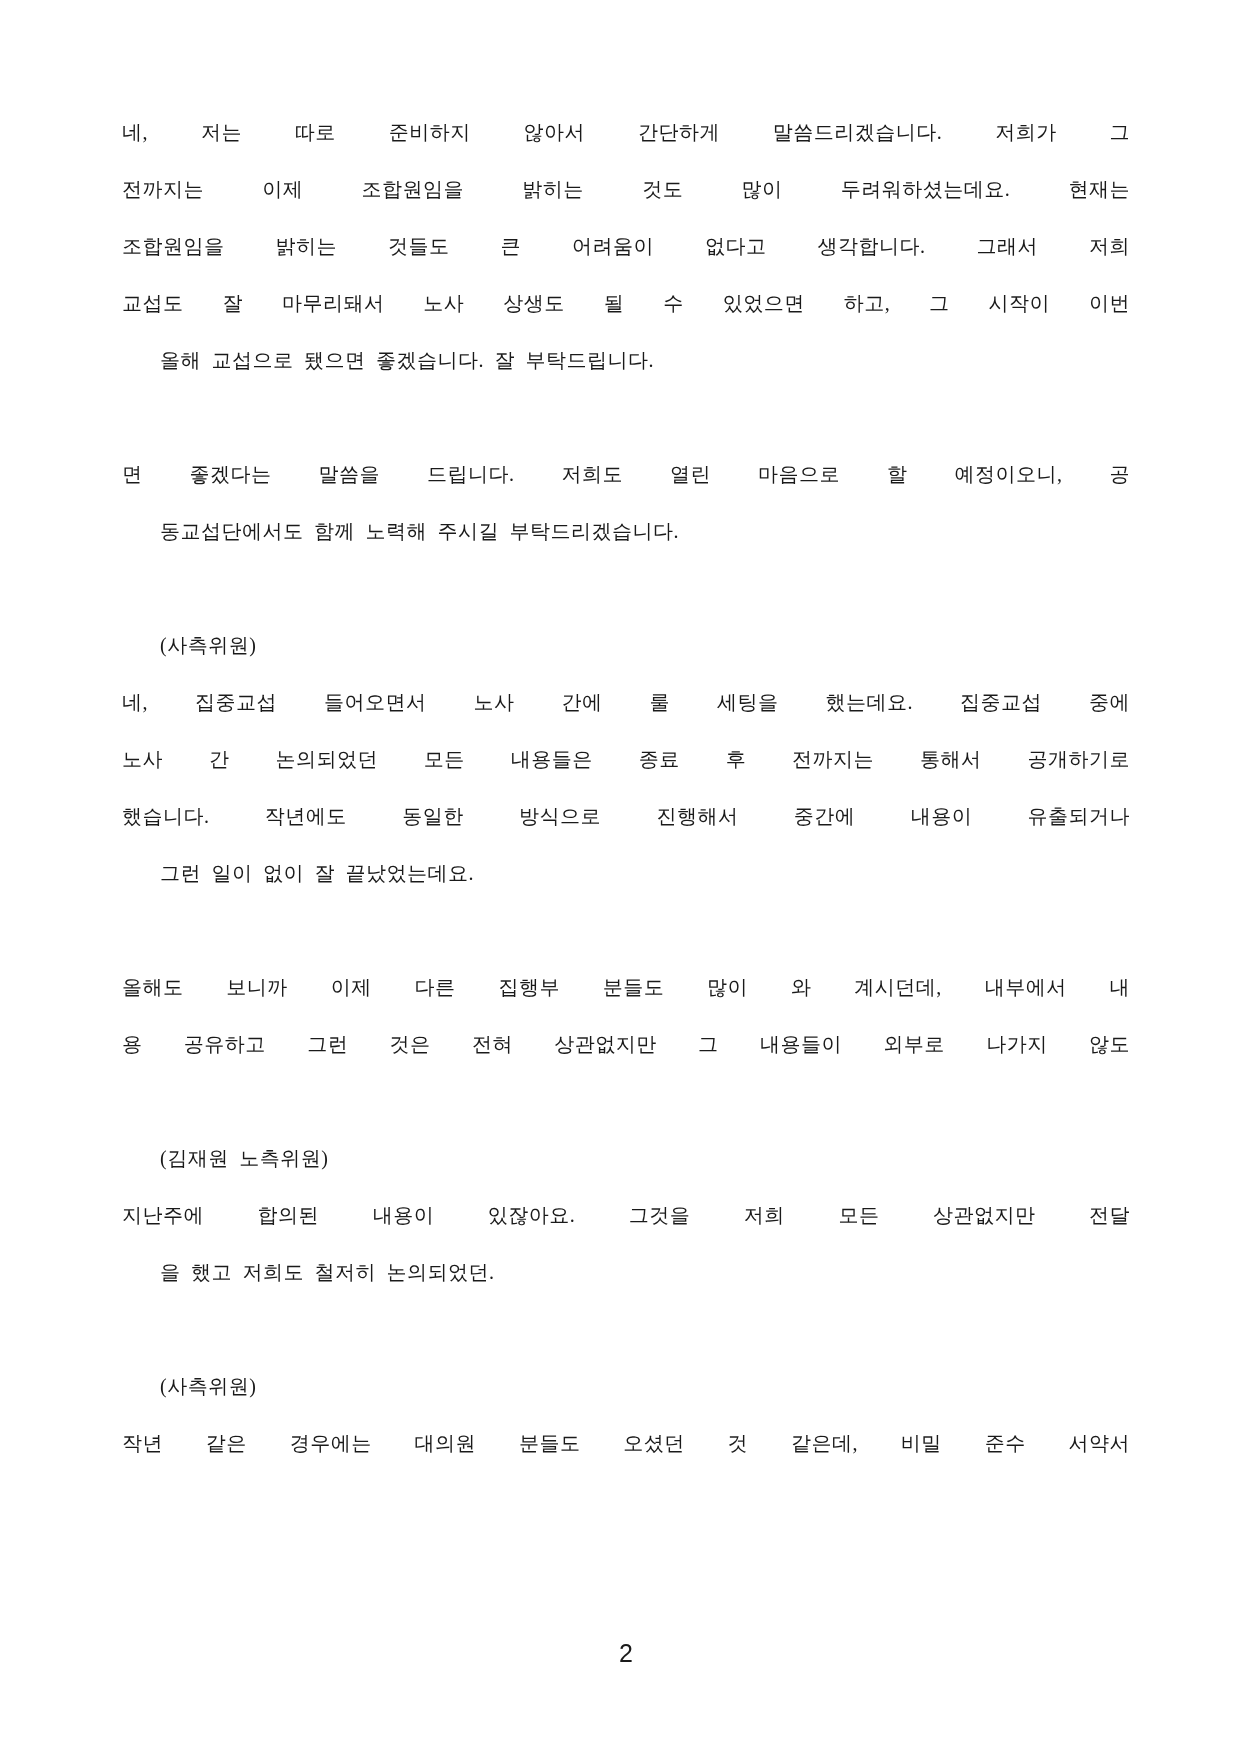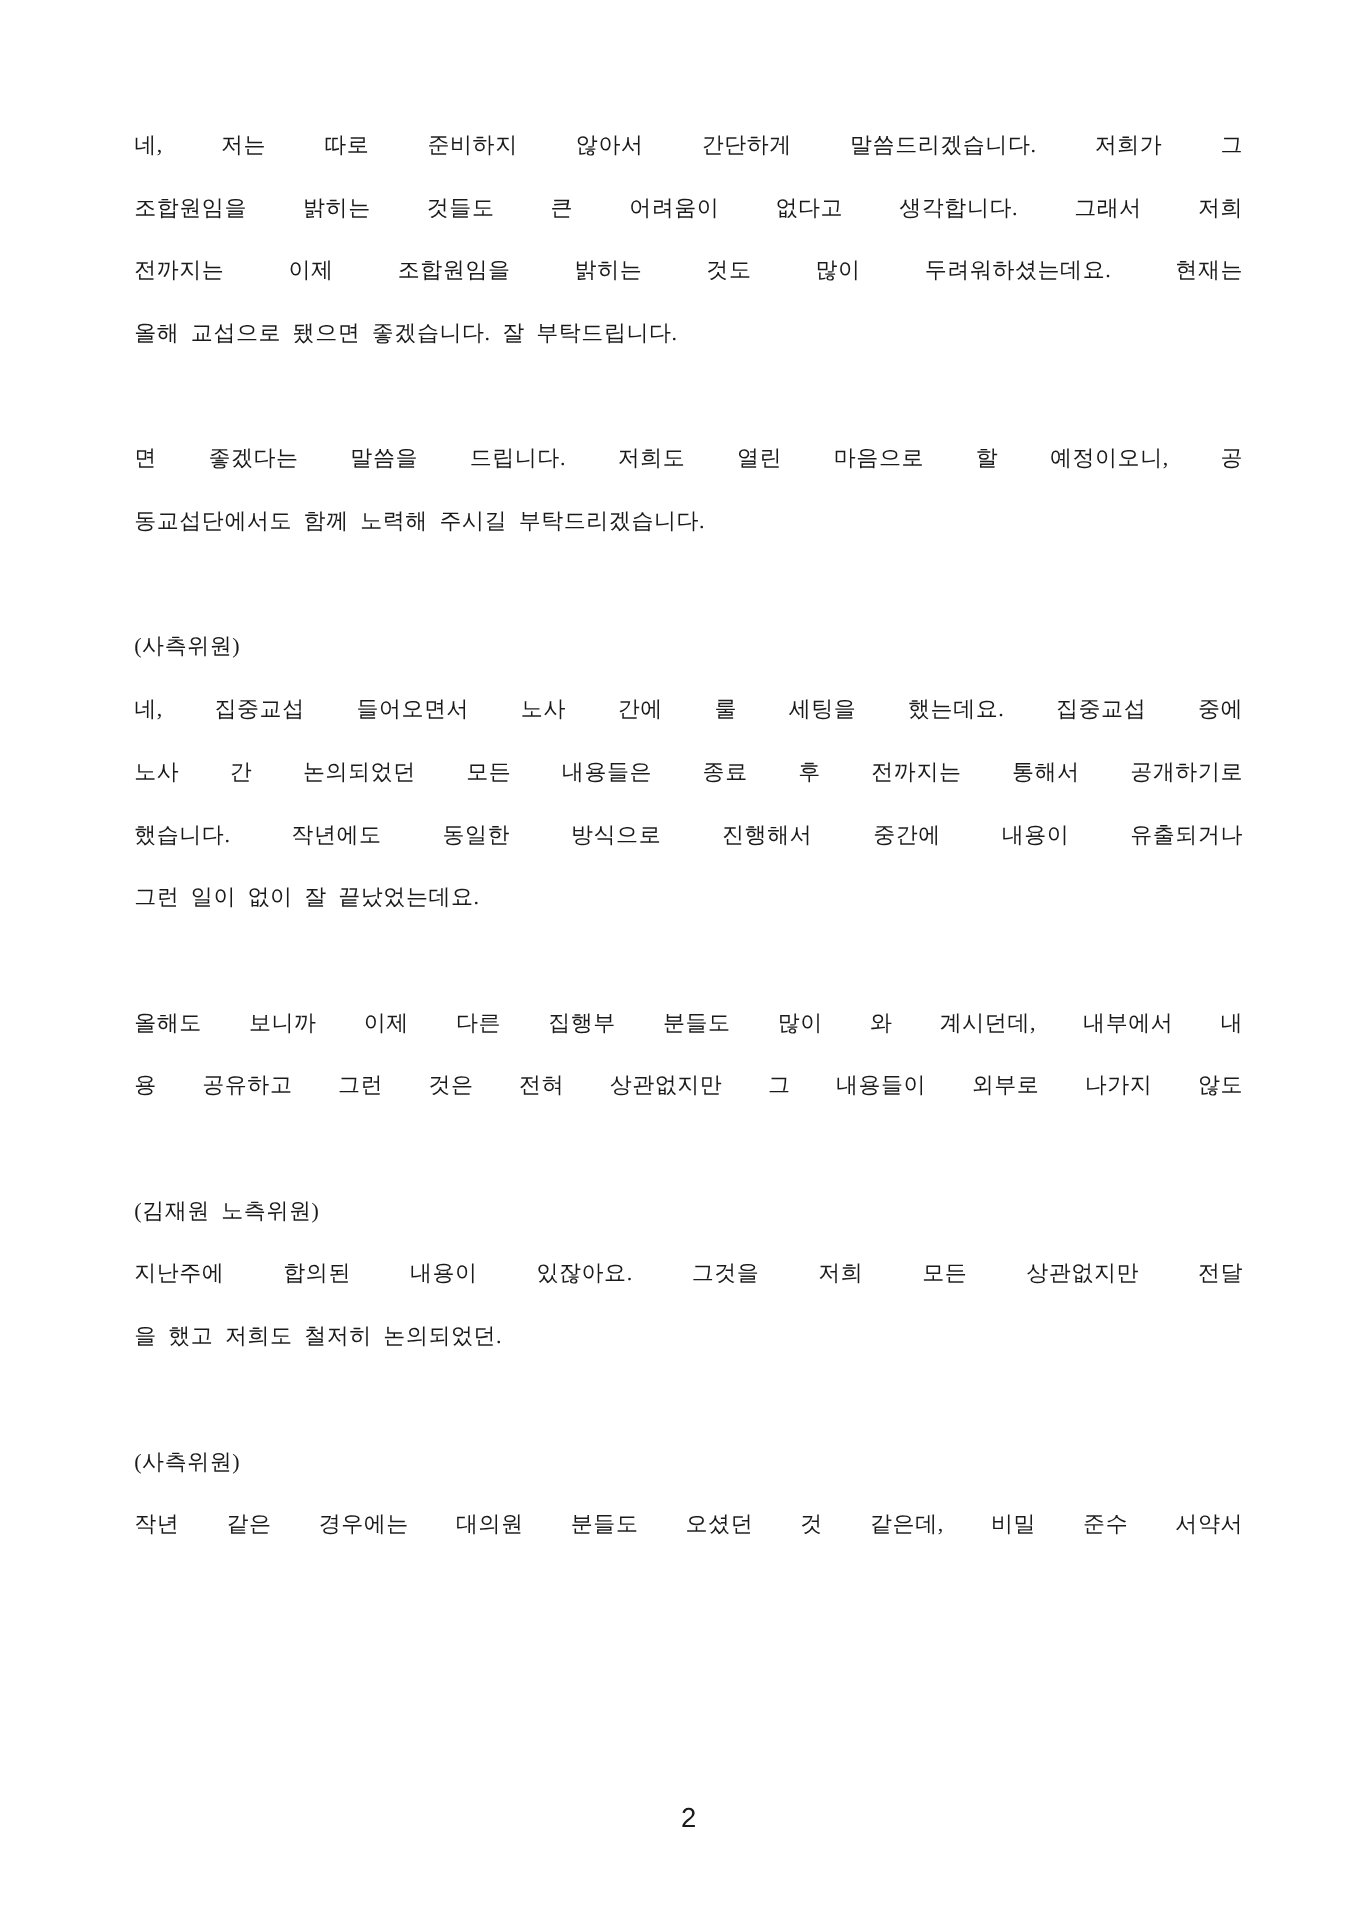--- a/index.html
+++ b/index.html
@@ -27,20 +27,21 @@
     letter-spacing: 0.5px;
     word-spacing: 5px;
     text-align: justify;
     text-align-last: justify;
     text-justify: inter-word;
     overflow: hidden;
   }
   .line.last {
     text-align: right;
     text-align-last: left;
+    margin-left: 38px;
   }
   .blank-line {
     height: 57px;
   }
   .footer {
     position: absolute;
     top: 1638px;
     left: 122px;
     width: 1008px;
     text-align: center;
@@ -49,22 +50,23 @@
     font-family: "Liberation Sans", "DejaVu Sans", sans-serif;
     color: #1a1a1a;
   }
 </style>
 </head>
 <body>
 
 <div class="page">
   <div class="content">
       <div class="line">네, 저는 따로 준비하지 않아서 간단하게 말씀드리겠습니다. 저희가 그</div>
+      <div class="line">전까지는 이제 조합원임을 밝히는 것도 많이 두려워하셨는데요. 현재는</div>
       <div class="line">조합원임을 밝히는 것들도 큰 어려움이 없다고 생각합니다. 그래서 저희</div>
-      <div class="line">전까지는 이제 조합원임을 밝히는 것도 많이 두려워하셨는데요. 현재는</div>
+      <div class="line">교섭도 잘 마무리돼서 노사 상생도 될 수 있었으면 하고, 그 시작이 이번</div>
       <div class="line last">올해 교섭으로 됐으면 좋겠습니다. 잘 부탁드립니다.</div>
       <div class="blank-line"></div>
       <div class="line">면 좋겠다는 말씀을 드립니다. 저희도 열린 마음으로 할 예정이오니, 공</div>
       <div class="line last">동교섭단에서도 함께 노력해 주시길 부탁드리겠습니다.</div>
       <div class="blank-line"></div>
       <div class="line last">(사측위원)</div>
       <div class="line">네, 집중교섭 들어오면서 노사 간에 룰 세팅을 했는데요. 집중교섭 중에</div>
       <div class="line">노사 간 논의되었던 모든 내용들은 종료 후 전까지는 통해서 공개하기로</div>
       <div class="line">했습니다. 작년에도 동일한 방식으로 진행해서 중간에 내용이 유출되거나</div>
       <div class="line last">그런 일이 없이 잘 끝났었는데요.</div>

